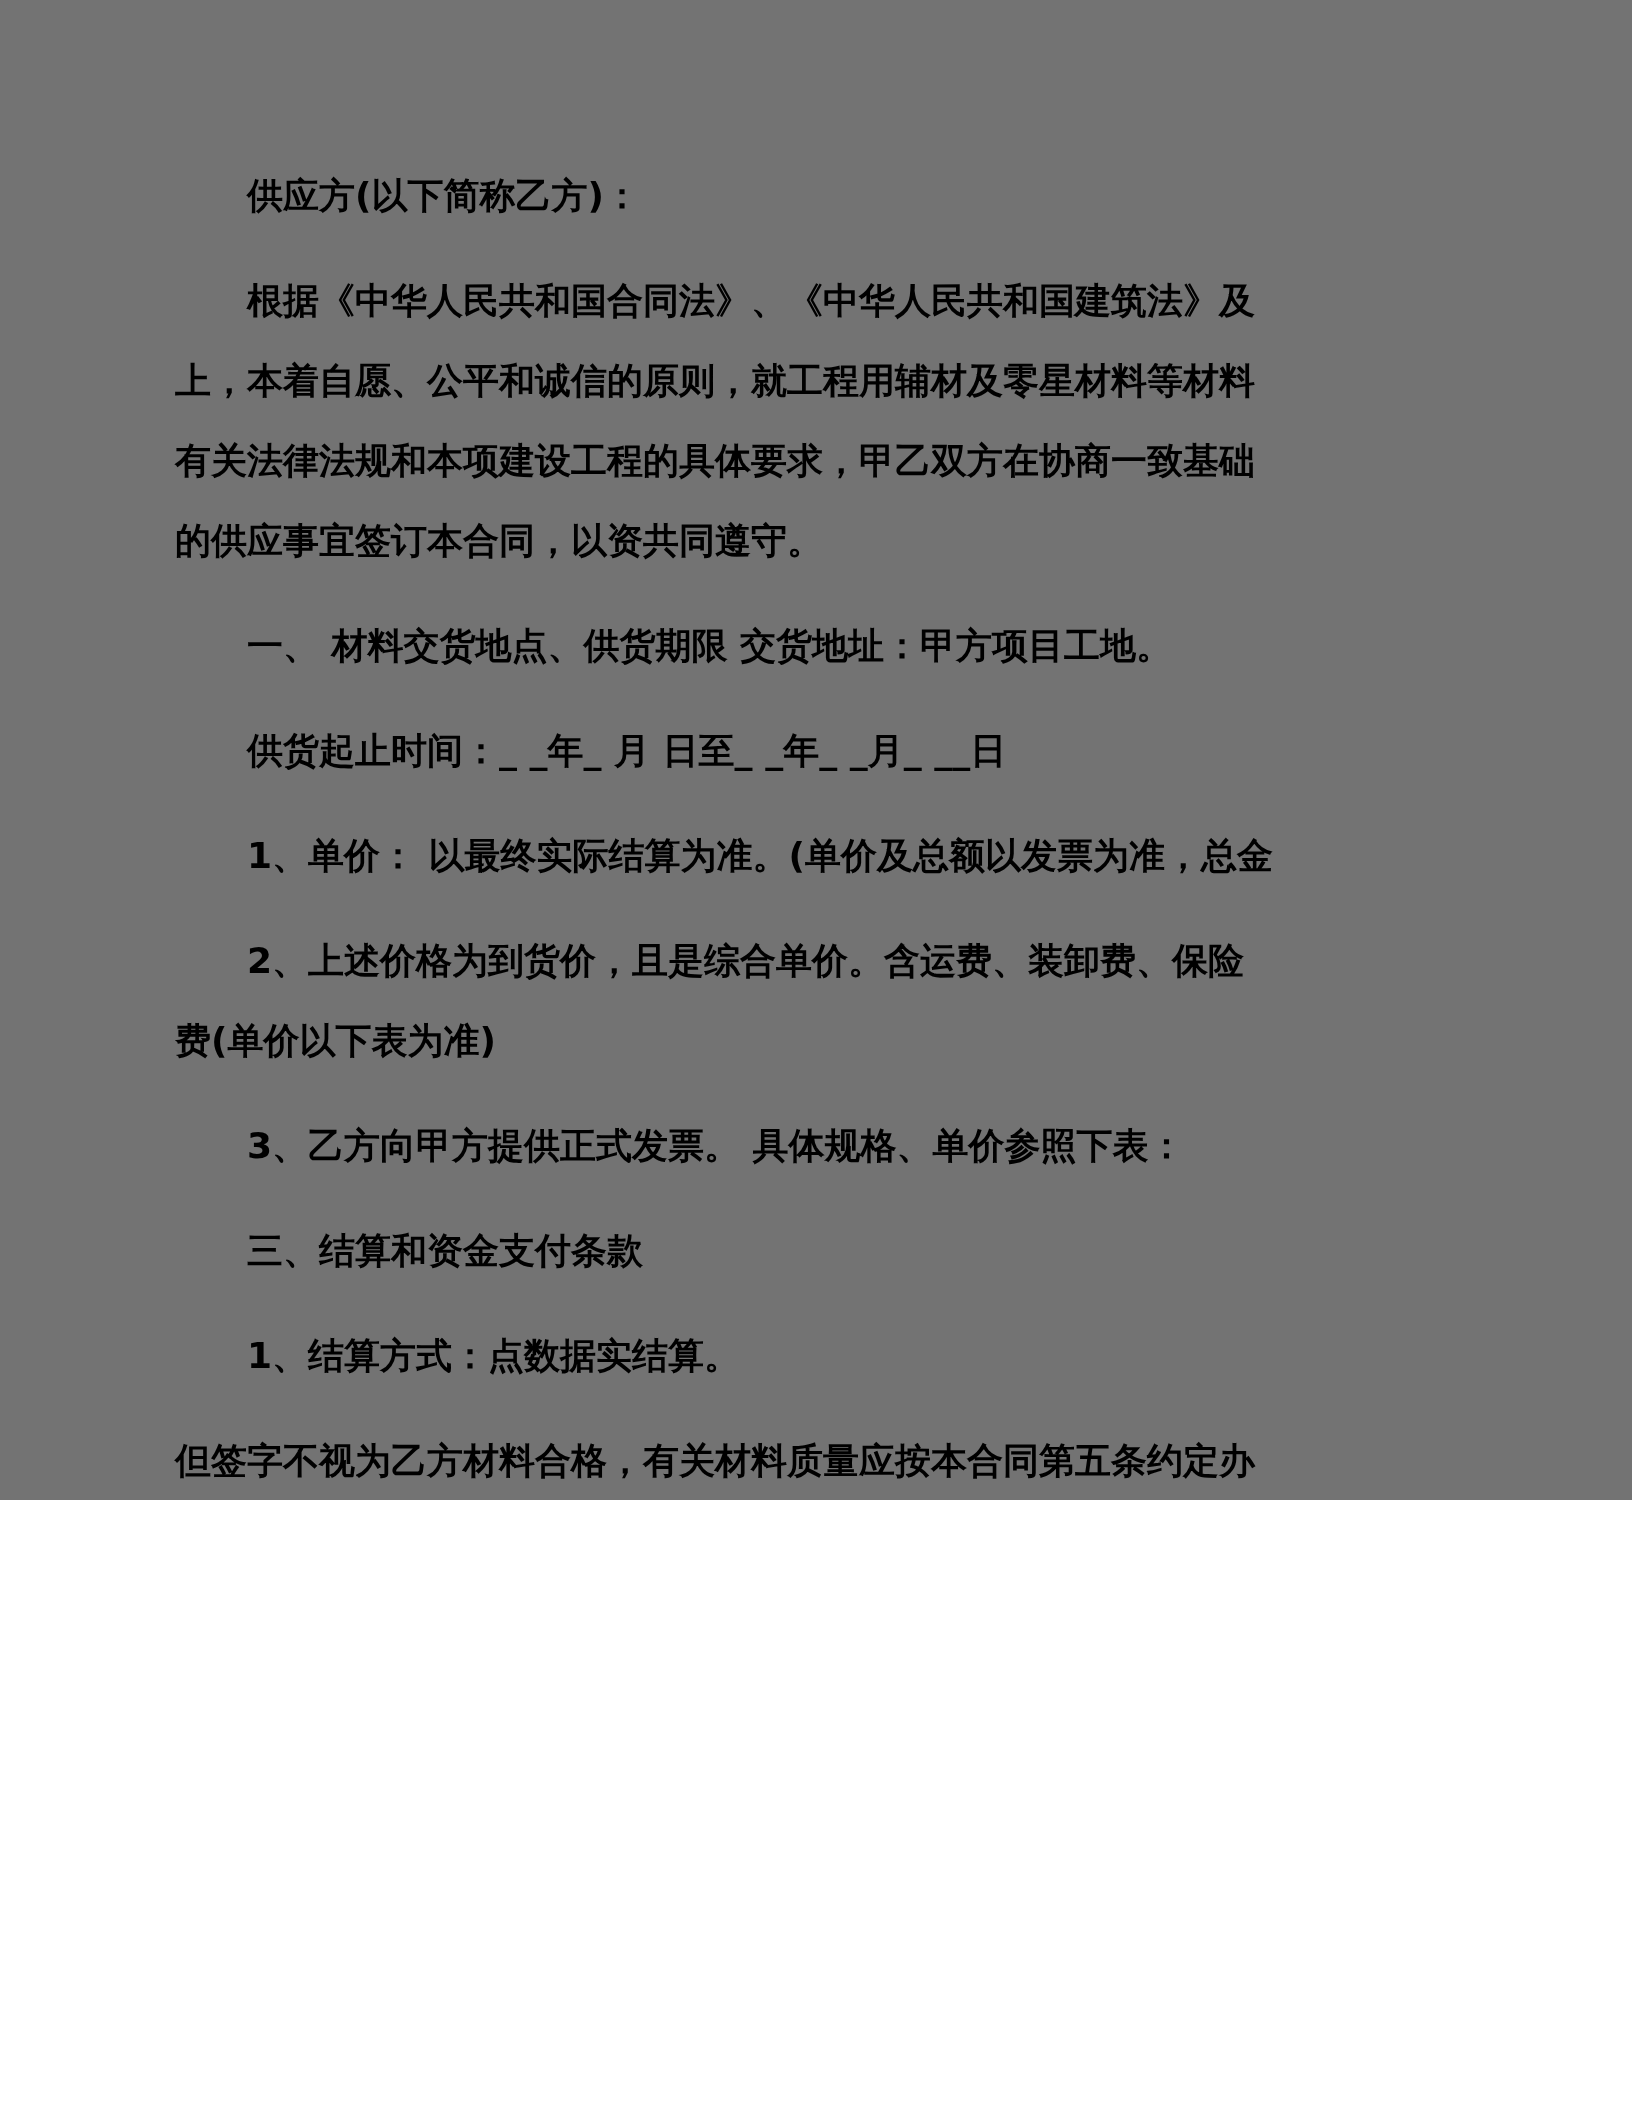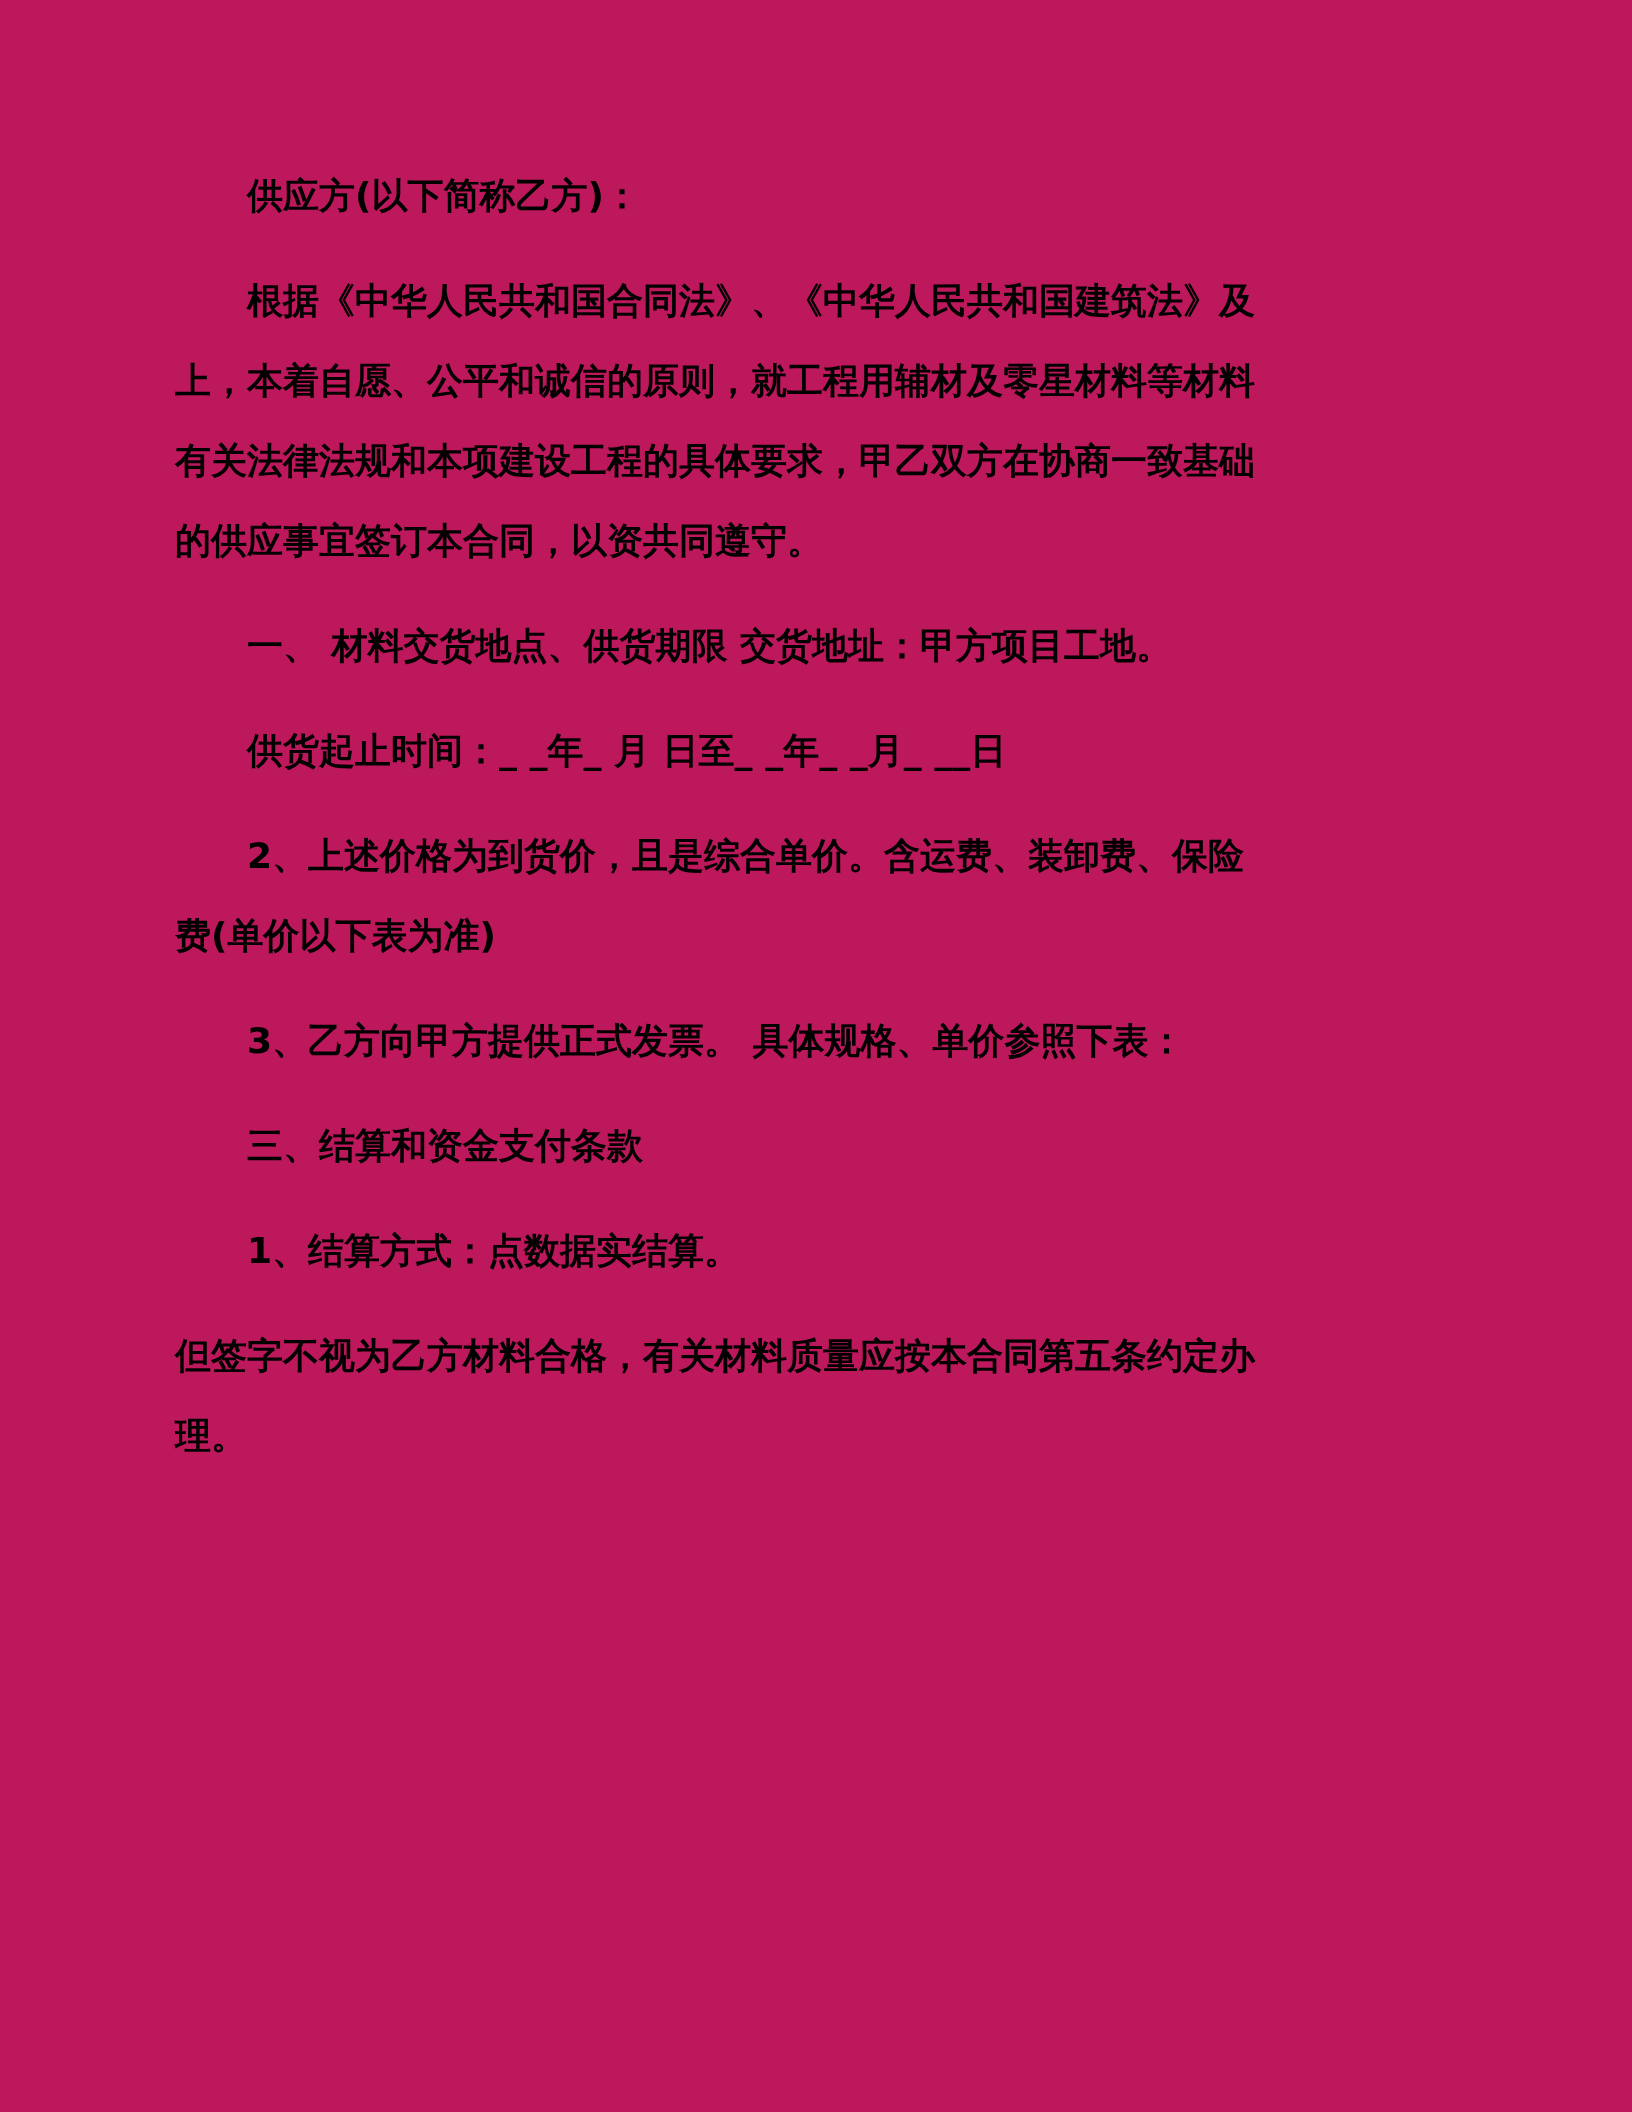--- a/index.html
+++ b/index.html
@@ -2,22 +2,22 @@
 <html><head>
 <meta charset="utf-8">
 <style>
   * { margin: 0; padding: 0; box-sizing: border-box; }
   html, body {
     background: #ffffff;
   }
   .page {
     position: relative;
     width: 1632px;
-    height: 2112px;
-    background: #be185d;
+    height: 1500px;
+    background: #737373;
     overflow: hidden;
     font-family: "DejaVu Sans", "Liberation Sans", sans-serif;
     font-weight: bold;
     color: #000000;
   }
   .content {
     position: absolute;
     left: 175px;
     top: 156px;
     width: 1100px;
@@ -56,20 +56,21 @@
     <p class="para">
       <span class="line indent">一、 材料交货地点、供货期限 交货地址：甲方项目工地。</span>
     </p>
 
     <p class="para">
       <span class="line indent">供货起止时间：_ _年_ 月 日至_ _年_ _月_ __日</span>
     </p>
 
 
     <p class="para">
+      <span class="line indent">1、单价： 以最终实际结算为准。(单价及总额以发票为准，总金</span>
     </p>
 
     <p class="para">
       <span class="line indent">2、上述价格为到货价，且是综合单价。含运费、装卸费、保险</span>
       <span class="line">费(单价以下表为准)</span>
     </p>
 
     <p class="para">
       <span class="line indent">3、乙方向甲方提供正式发票。 具体规格、单价参照下表：</span>
     </p>

